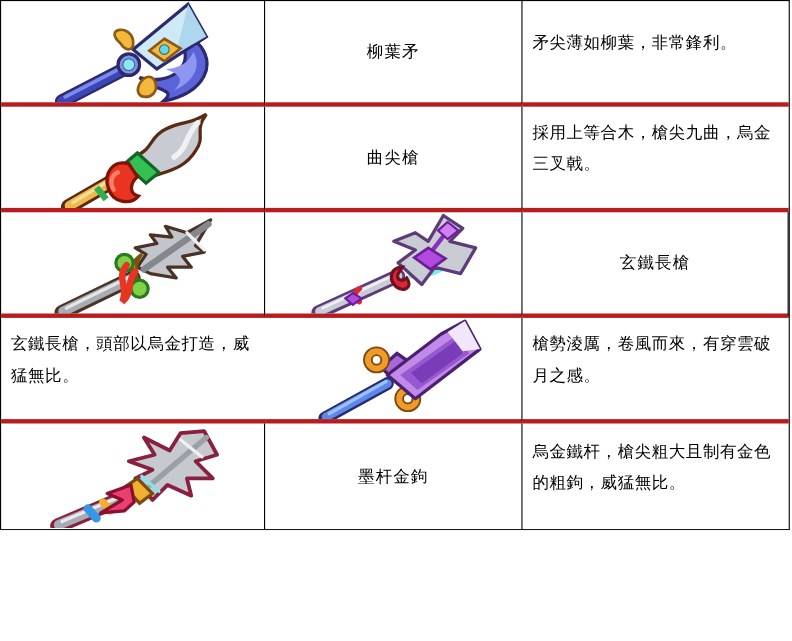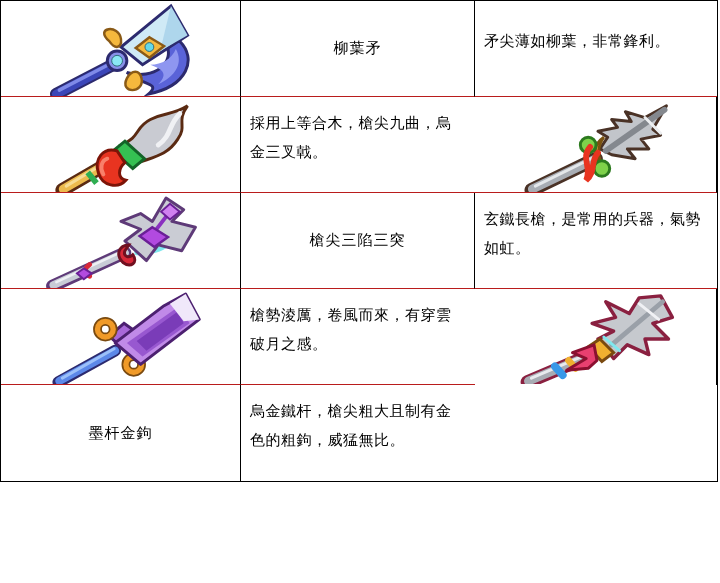--- a/index.html
+++ b/index.html
@@ -8,21 +8,21 @@
     width:718px;
     margin:0;
     border:1px solid #000;
     display:grid;
     grid-template-columns:240px 234px 242px;
     background:#fff;
     box-sizing:border-box;
   }
   .cell{
     border-right:1px solid #000;
-    border-bottom:1px solid #b91c1c;
+    border-bottom:4px solid #b91c1c;
     box-sizing:border-box;
     height:96px;
     display:flex;
     align-items:center;
     overflow:hidden;
   }
   .cell.col-last{border-right:none;}
   .icon-cell{justify-content:center;}
   .name-cell{justify-content:center;font-size:15px;letter-spacing:1px;}
   .desc-cell{
@@ -66,20 +66,21 @@
       <path d="M87 64 L44 90" stroke="#f7dc94" stroke-width="3" stroke-linecap="round" fill="none"></path>
       <path d="M66 76 l9 11" stroke="#2fae52" stroke-width="6"></path>
       <path d="M168 8 C156 24 168 28 158 42 C148 58 134 60 118 66 L100 48 C120 40 114 30 130 22 C146 14 152 18 168 8 Z" fill="#c9cbd2" stroke="#5a2a12" stroke-width="3"></path>
       <path d="M160 16 C148 28 152 38 138 48" stroke="#f0f1f4" stroke-width="5" fill="none" stroke-linecap="round"></path>
       <path d="M118 64 L102 48" stroke="#58e0c8" stroke-width="3" fill="none"></path>
       <path d="M104 44 L124 62 L112 72 L92 54 Z" fill="#35c052" stroke="#136428" stroke-width="3"></path>
       <path d="M96 54 C82 50 72 62 77 77 C81 90 97 93 105 84 C96 82 97 72 104 66 Z" fill="#e83420" stroke="#7c1408" stroke-width="3"></path>
       <path d="M86 62 C80 64 78 72 82 78" stroke="#f8806a" stroke-width="4" fill="none" stroke-linecap="round"></path>
     </svg>
   </div>
+  <div class="cell name-cell">曲尖槍</div>
   <div class="cell desc-cell col-last">採用上等合木，槍尖九曲，烏金三叉戟。</div>
 
   <div class="cell icon-cell">
     <svg class="wicon" viewBox="0 0 200 96" aria-hidden="true">
       <path d="M100 62 L34 94" stroke="#4a3226" stroke-width="14" stroke-linecap="round" fill="none"></path>
       <path d="M100 62 L35 93" stroke="#a8adb4" stroke-width="9" stroke-linecap="round" fill="none"></path>
       <path d="M99 60 L38 90" stroke="#e4e7ea" stroke-width="3" stroke-linecap="round" fill="none"></path>
       <polygon points="172,8 158,32 166,38 146,42 154,52 132,52 140,62 116,58 104,52 112,40 102,34 122,30 116,22 136,24 130,14 150,20" fill="#c2c5ca" stroke="#4a3226" stroke-width="3" stroke-linejoin="round"></polygon>
       <path d="M170 12 L110 54" stroke="#84888e" stroke-width="6" stroke-linecap="round"></path>
       <path d="M150 20 L166 36" stroke="#eceef0" stroke-width="3" stroke-linecap="round"></path>
@@ -98,22 +99,22 @@
       <path d="M116 60 C130 60 142 56 146 52" stroke="#7fe8ee" stroke-width="5" fill="none" stroke-linecap="round"></path>
       <polygon points="146,4 164,16 152,28 176,34 162,58 138,52 126,68 104,48 120,36 100,28 120,20 132,28" fill="#caccd4" stroke="#5e3a78" stroke-width="3" stroke-linejoin="round"></polygon>
       <path d="M150 18 L130 44" stroke="#8a30c0" stroke-width="4" stroke-linecap="round"></path>
       <polygon points="150,10 160,18 150,26 141,18" fill="#d080f0" stroke="#6a1f96" stroke-width="2"></polygon>
       <polygon points="132,34 148,44 134,54 119,43" fill="#b24ae0" stroke="#6a1f96" stroke-width="2.5"></polygon>
       <path d="M108 52 C98 52 94 62 102 70 C110 76 118 70 112 62 C108 66 102 64 104 58 Z" fill="#d82838" stroke="#701020" stroke-width="3"></path>
       <path d="M68 72 C62 76 62 82 68 84" stroke="#d82838" stroke-width="5" fill="none" stroke-linecap="round"></path>
       <polygon points="62,76 70,81 62,87 55,81" fill="#b24ae0" stroke="#6a1f96" stroke-width="2"></polygon>
     </svg>
   </div>
-  <div class="cell name-cell">槍尖三陷三突</div>
-  <div class="cell desc-cell col-last">玄鐵長槍，是常用的兵器，氣勢如虹。</div>
+  <div class="cell name-cell">玄鐵長槍</div>
+  <div class="cell desc-cell col-last">玄鐵長槍，頭部以烏金打造，威猛無比。</div>
 
   <div class="cell icon-cell">
     <svg class="wicon" viewBox="0 0 200 96" aria-hidden="true">
       <path d="M94 62 L36 94" stroke="#2c2a6e" stroke-width="12" stroke-linecap="round" fill="none"></path>
       <path d="M94 62 L37 93" stroke="#5c88e8" stroke-width="8" stroke-linecap="round" fill="none"></path>
       <path d="M93 60 L40 90" stroke="#9cc0f8" stroke-width="3" stroke-linecap="round" fill="none"></path>
       <polygon points="103,34 120,46 102,60 88,47" fill="#a868d8" stroke="#4c2070" stroke-width="3"></polygon>
       <circle cx="84" cy="40" r="8" fill="none" stroke="#7a4a10" stroke-width="9"></circle>
       <circle cx="84" cy="40" r="8" fill="none" stroke="#f09a28" stroke-width="5.5"></circle>
       <circle cx="113" cy="76" r="8" fill="none" stroke="#7a4a10" stroke-width="9"></circle>

